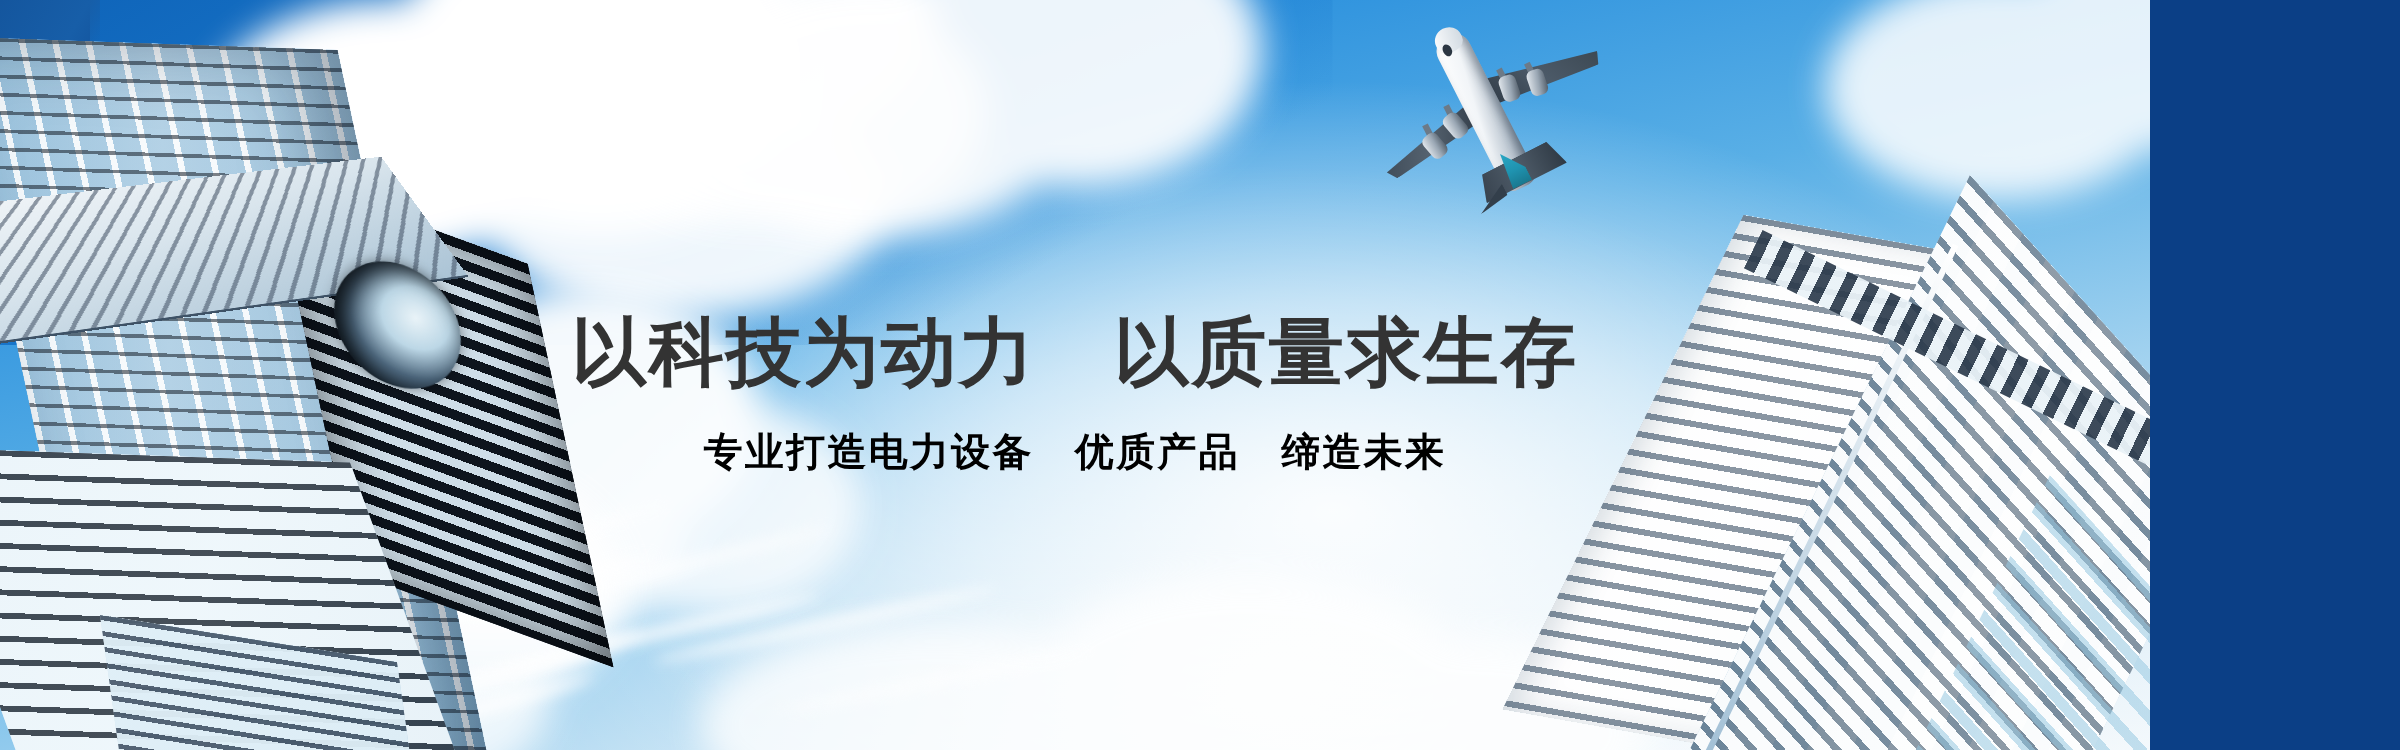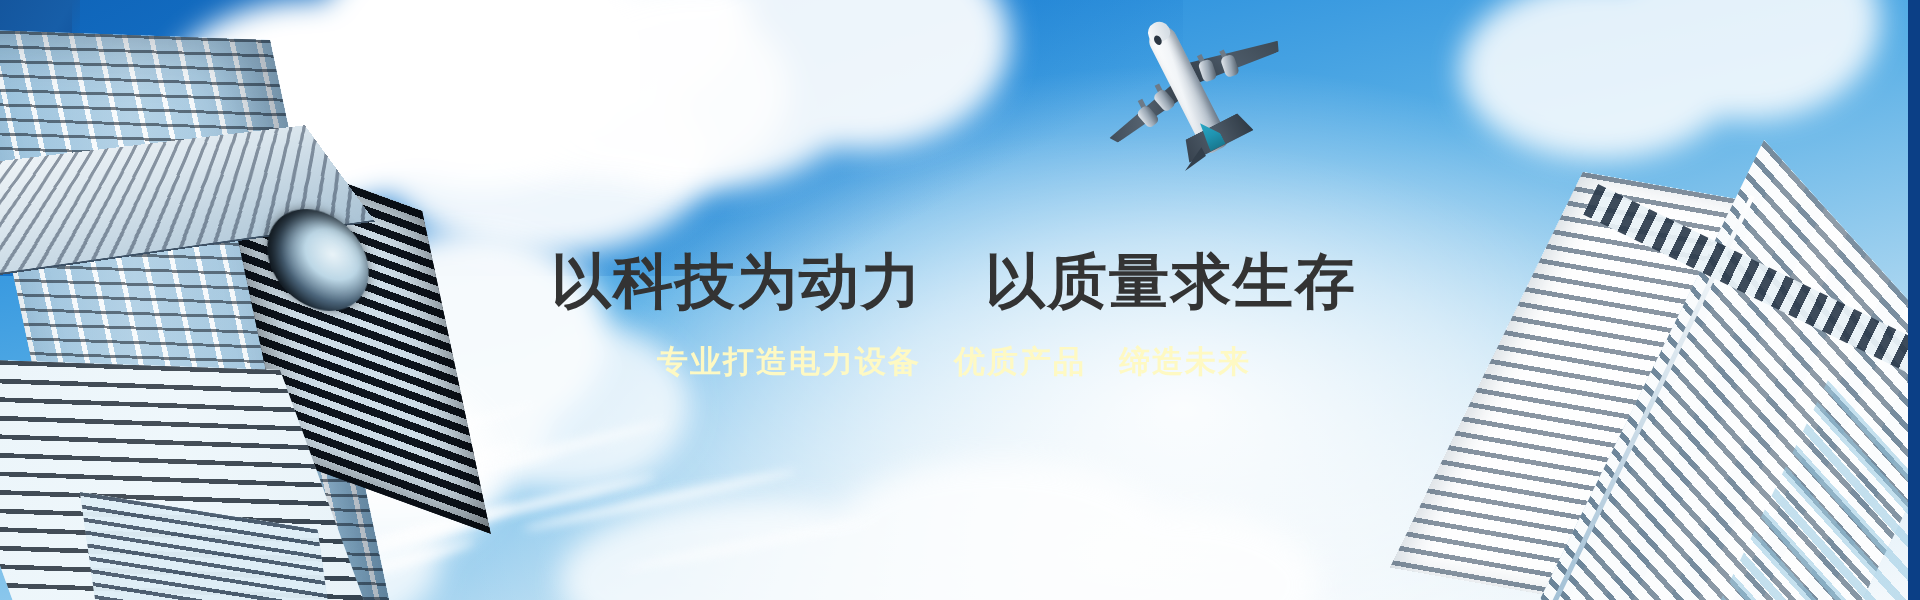--- a/index.html
+++ b/index.html
@@ -1,21 +1,21 @@
 <!DOCTYPE html>
 <html><head>
 <meta charset="utf-8">
 <style>
   * { margin:0; padding:0; box-sizing:border-box; }
   html,body { width:1920px; height:600px; overflow:hidden; background:#0b3f86; }
   body { font-family:"Liberation Sans","DejaVu Sans",sans-serif; }
 
   .banner{
     position:relative;
-    width:1908px; height:600px;
+    width:1720px; height:600px;
     overflow:hidden;
     background:#1b7fd4;
   }
 
   
   .sky{
     position:absolute; inset:0;
     background:
       radial-gradient(ellipse 900px 520px at 62% 68%, rgba(255,255,255,0.92) 0%, rgba(255,255,255,0.55) 32%, rgba(255,255,255,0.0) 66%),
       radial-gradient(ellipse 1100px 700px at 58% 92%, rgba(255,255,255,0.70) 0%, rgba(255,255,255,0.0) 60%),
@@ -251,21 +251,21 @@
     line-height:1.12;
     font-weight:700;
     color:#333333;
     letter-spacing:2px;
     white-space:pre;
   }
   .subline{
     margin-top:26px;
     font-size:31px;
     font-weight:700;
-    color:#fef9c3;
+    color:#000000;
     letter-spacing:2px;
     white-space:pre;
   }
 </style>
 </head>
 <body>
 
 <div class="banner">
 
   <div class="sky"></div>

